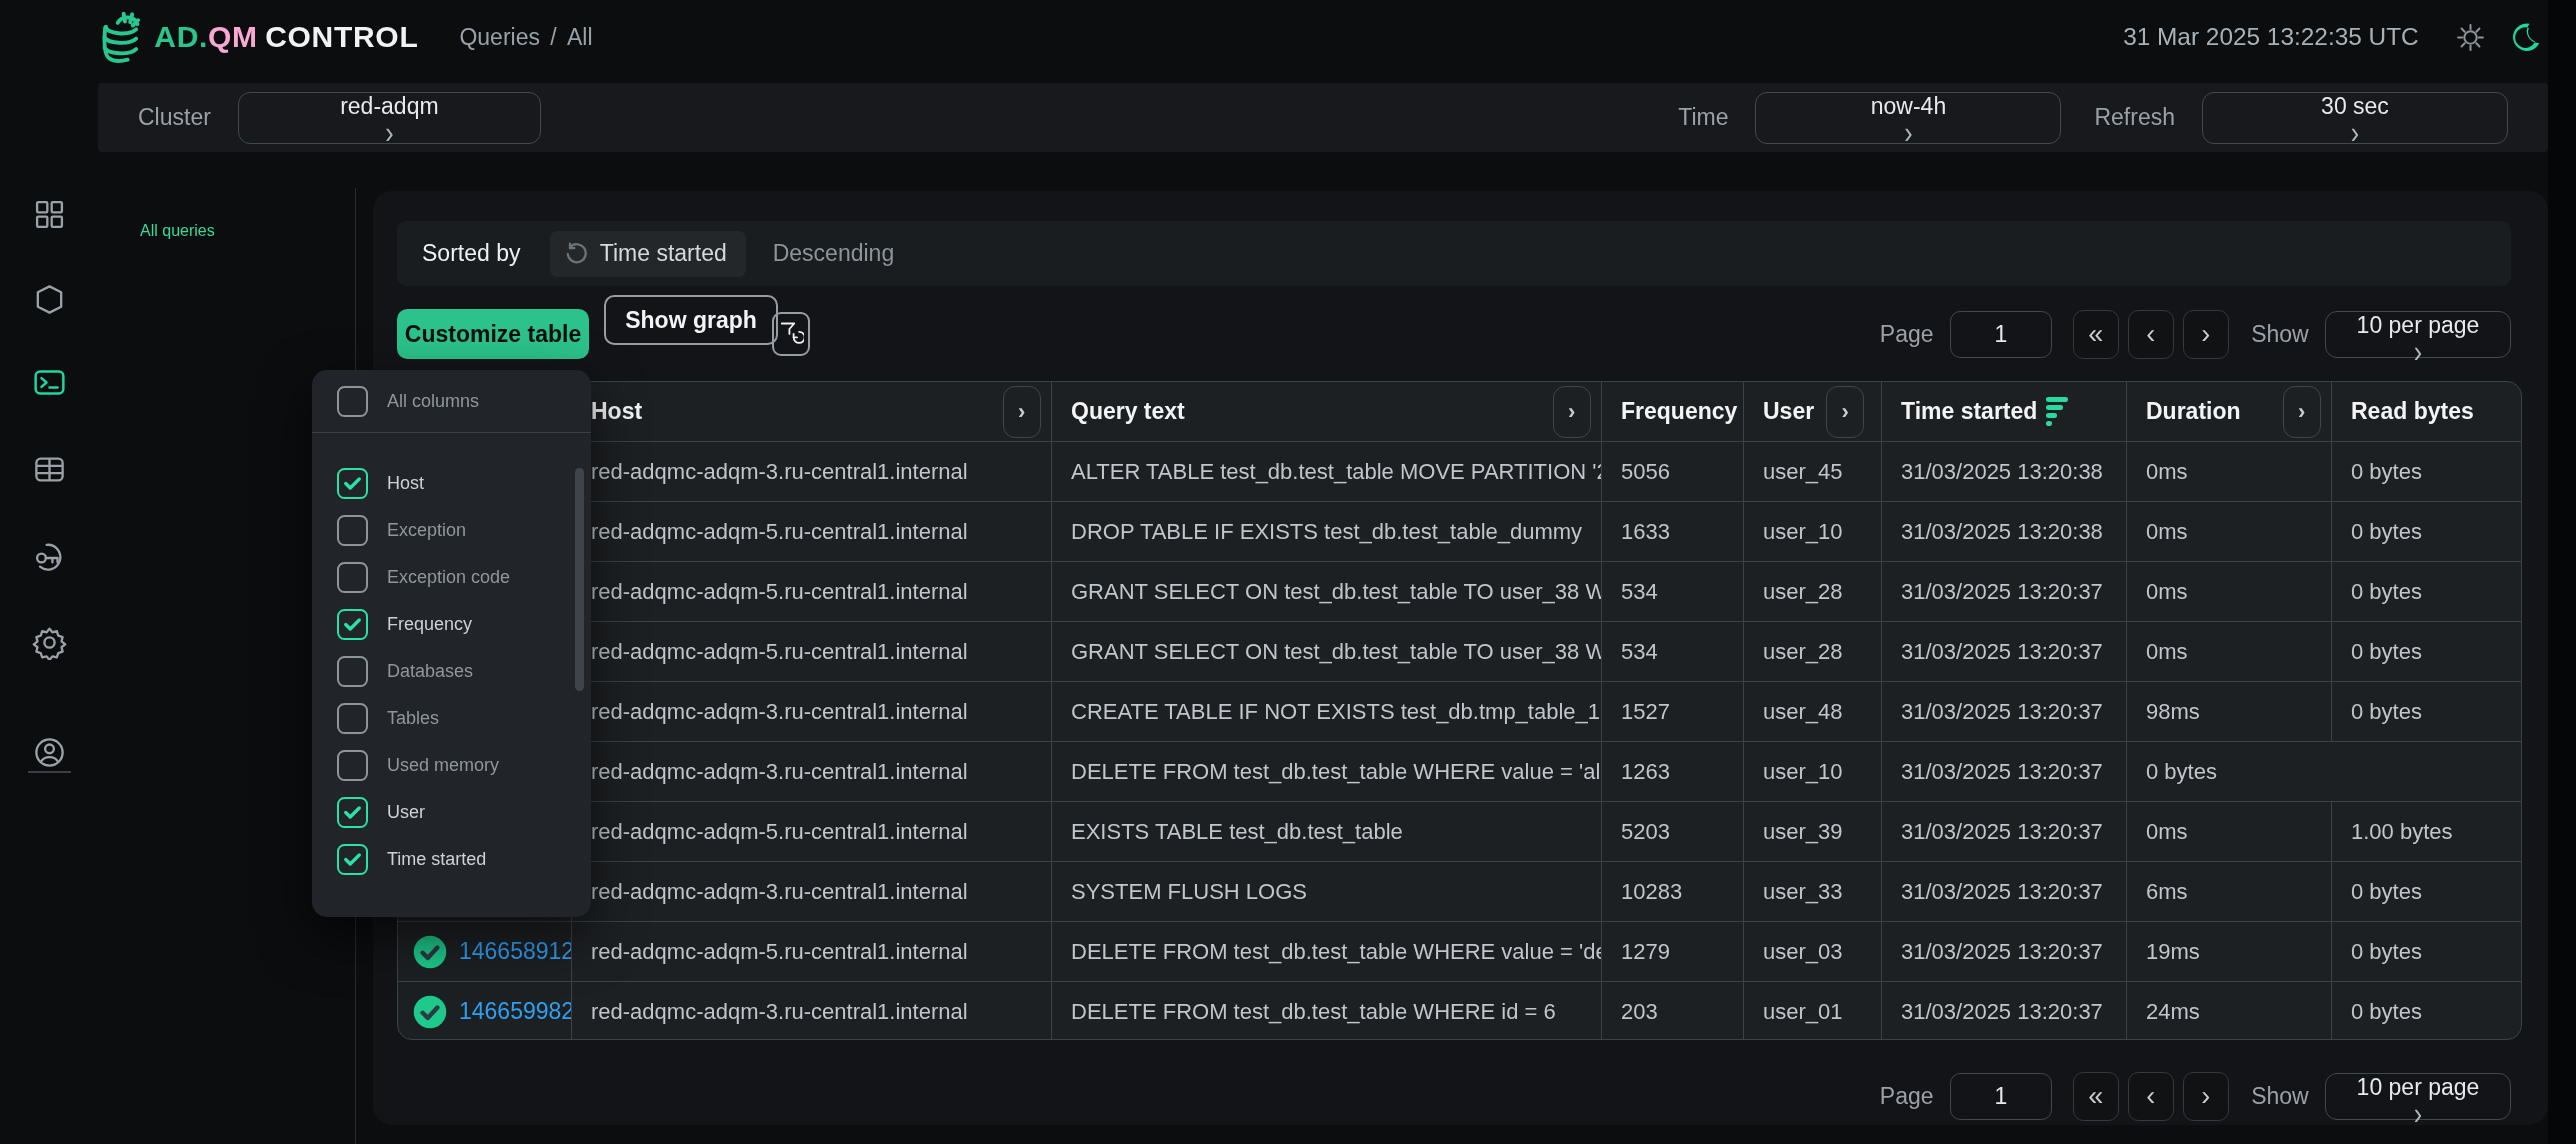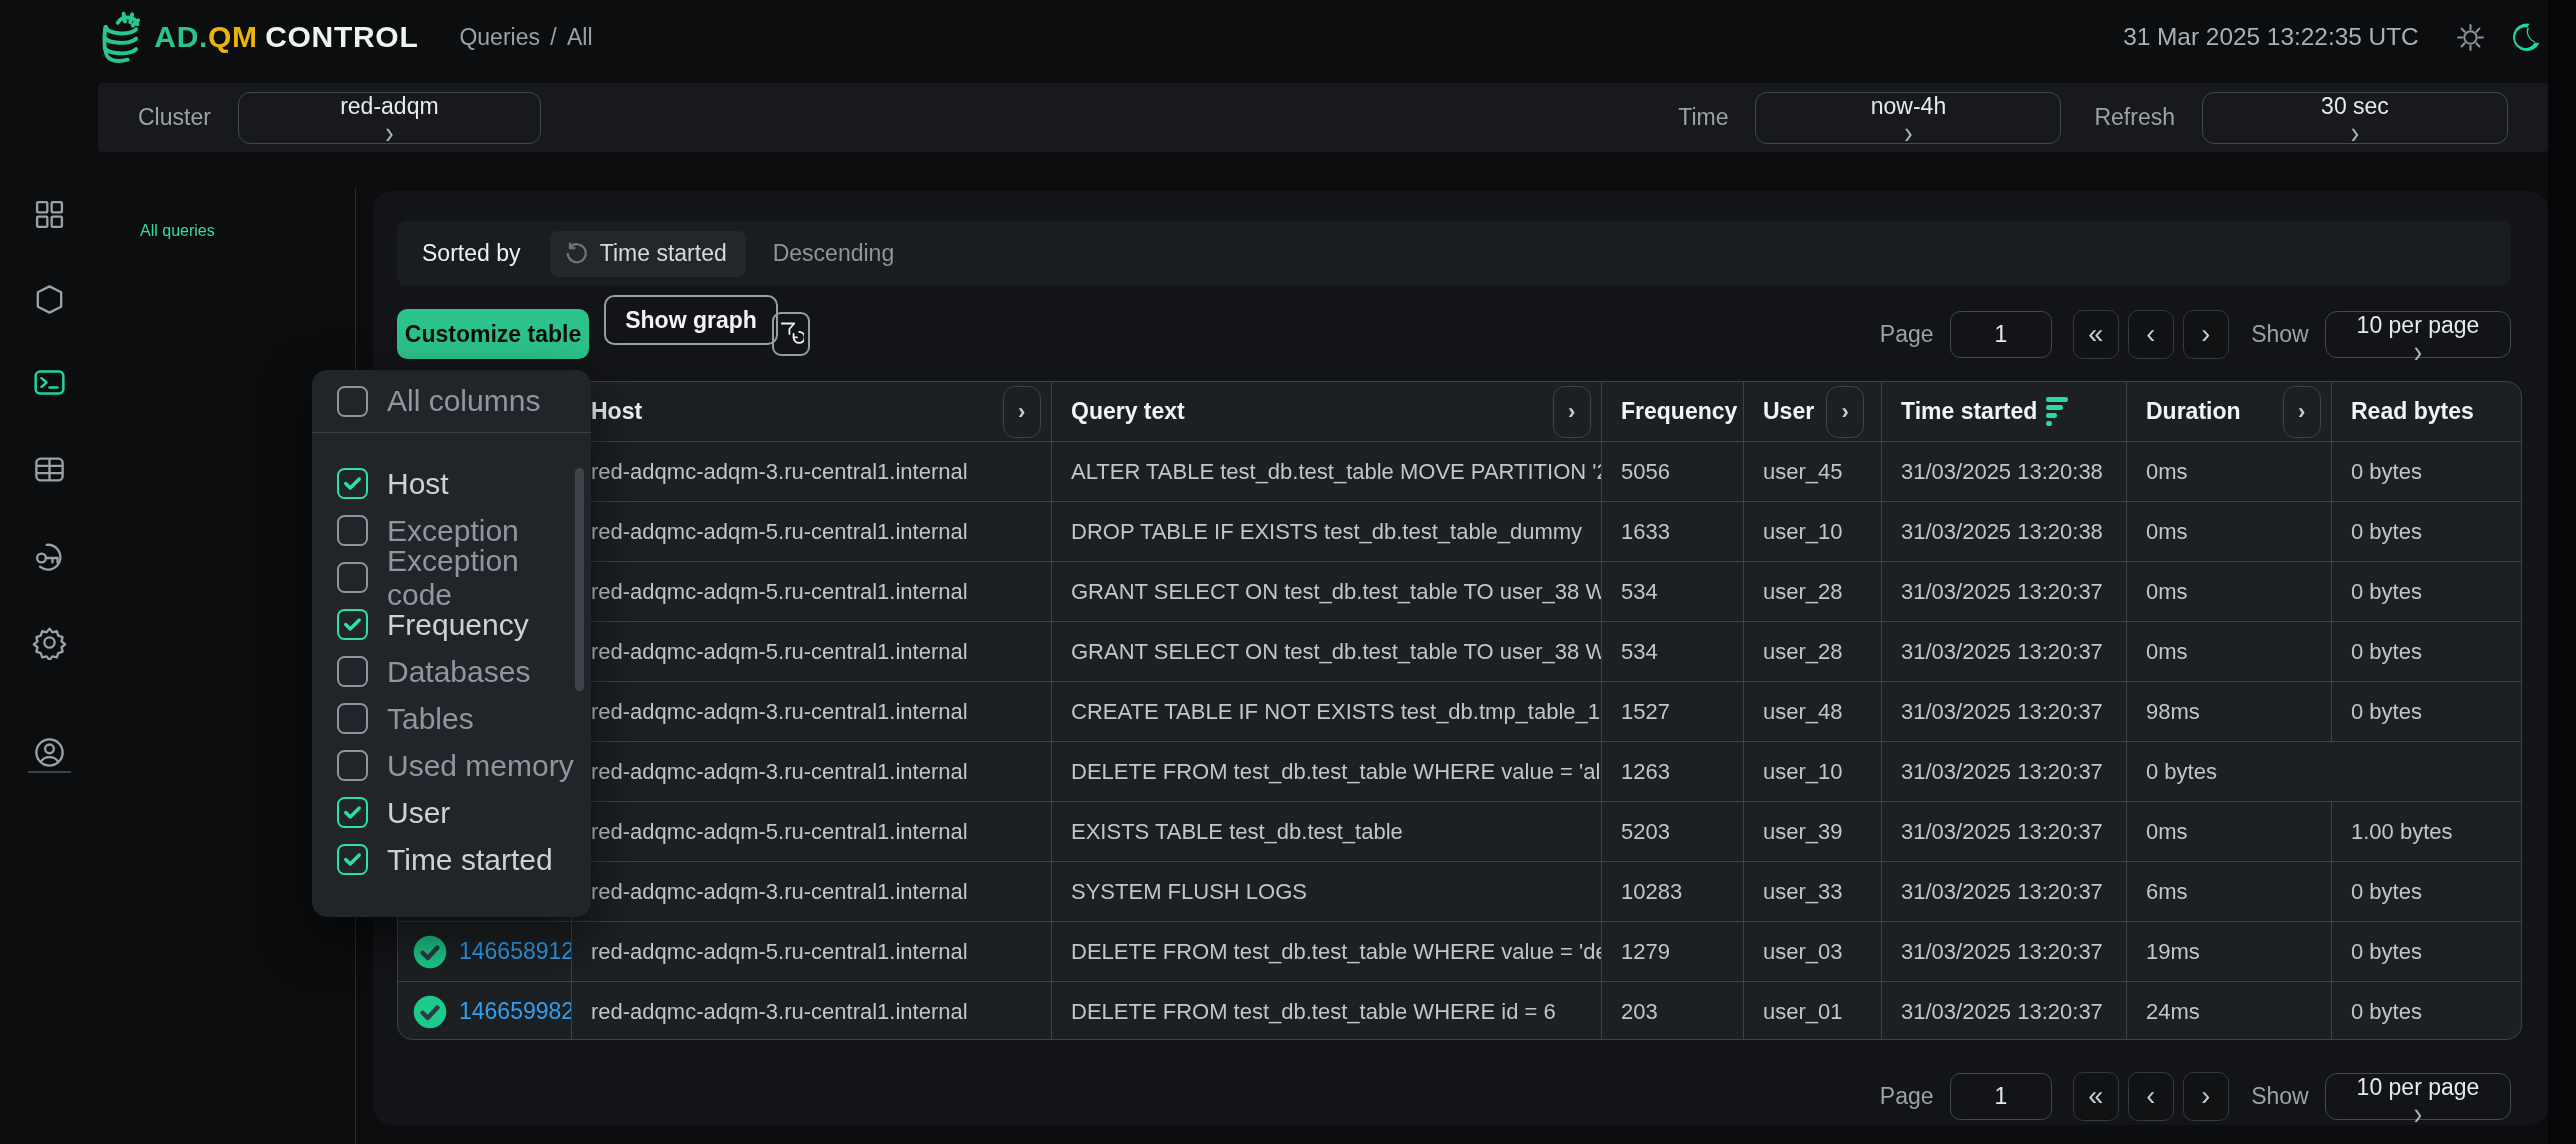--- a/index.html
+++ b/index.html
@@ -10,21 +10,21 @@
     -webkit-font-smoothing:antialiased;
   }
   .gutter{position:absolute;left:2548px;top:0;width:28px;height:1144px;background:#050607;}
 
   
   .top-header{position:absolute;left:0;top:0;width:2548px;height:74px;display:flex;align-items:center;padding-left:98px;box-sizing:border-box;}
   .logo{display:flex;align-items:center;gap:10.3px;}
   .logo svg{width:46px;height:56px;}
   .logo-text{font-size:30px;font-weight:bold;letter-spacing:0.7px;}
   .logo-ad{color:#2bc489;}
-  .logo-qm{color:#eab308;}
+  .logo-qm{color:#f9a8d4;}
   .logo-ctl{color:#f0f3f4;margin-left:7.4px;}
   .breadcrumb{margin-left:41px;font-size:23px;color:#99a1a8;display:flex;gap:10.3px;}
   .hdr-right{margin-left:auto;display:flex;align-items:center;gap:22px;padding-right:6px;}
   .datetime{font-size:24.4px;color:#a9b1b8;margin-right:13.3px;}
   .theme-ic{width:33px;height:33px;display:flex;align-items:center;justify-content:center;}
 
   
   .filter-bar{position:absolute;left:98px;top:83px;width:2450px;height:69px;background:#17191c;border-radius:4px;
     display:flex;align-items:center;padding:16px 40px;box-sizing:border-box;}
   .fb-label{font-size:23px;color:#9aa2a9;margin-right:27px;}
@@ -97,21 +97,21 @@
   
   .col-menu{position:absolute;left:312px;top:370px;width:279px;height:547px;background:#212428;border-radius:15px;z-index:10;
     box-shadow:0 19px 52px rgba(0,0,0,.6);box-sizing:border-box;}
   .cm-all{height:62px;display:flex;align-items:center;padding:0 25px;gap:19px;}
   .cm-divider{height:1.1px;background:#3a4046;margin:0 0;}
   .cm-list{position:relative;padding-top:27px;}
   .cm-item{height:47px;display:flex;align-items:center;padding-left:25px;gap:19px;}
   .cb{width:31px;height:31px;border:2.2px solid #8d959c;border-radius:7.4px;box-sizing:border-box;flex:none;display:flex;align-items:center;justify-content:center;cursor:pointer;}
   .cb.on{border-color:#29e2a3;}
   .cb svg{width:21px;height:21px;}
-  .cm-label{font-size:30px;color:#8f979e;}
+  .cm-label{font-size:18px;color:#8f979e;}
   .cm-item.on .cm-label{color:#ccd3d8;}
   .cm-scroll{position:absolute;right:7.4px;top:98px;width:9px;height:223px;background:#3e444a;border-radius:4.4px;}
 </style>
 </head>
 <body>
 
 <div class="gutter"></div>
 
 <div class="top-header">
   <div class="logo">

